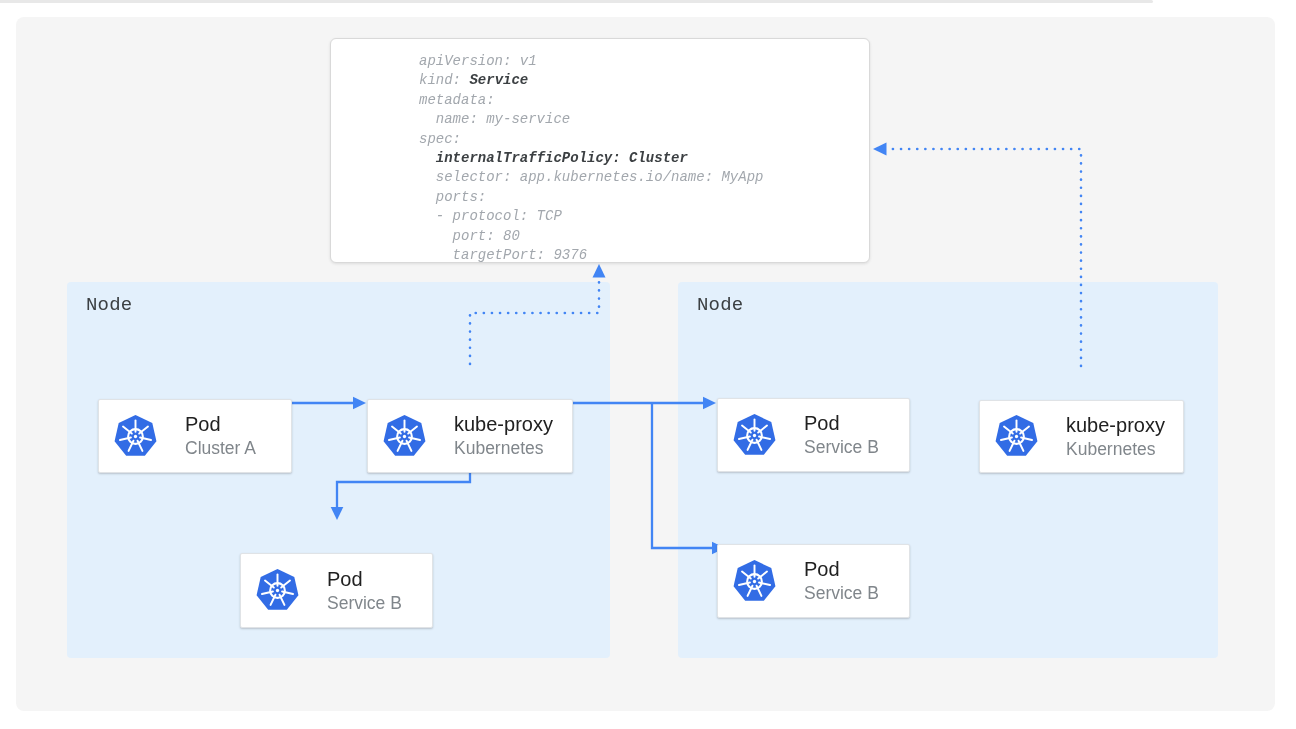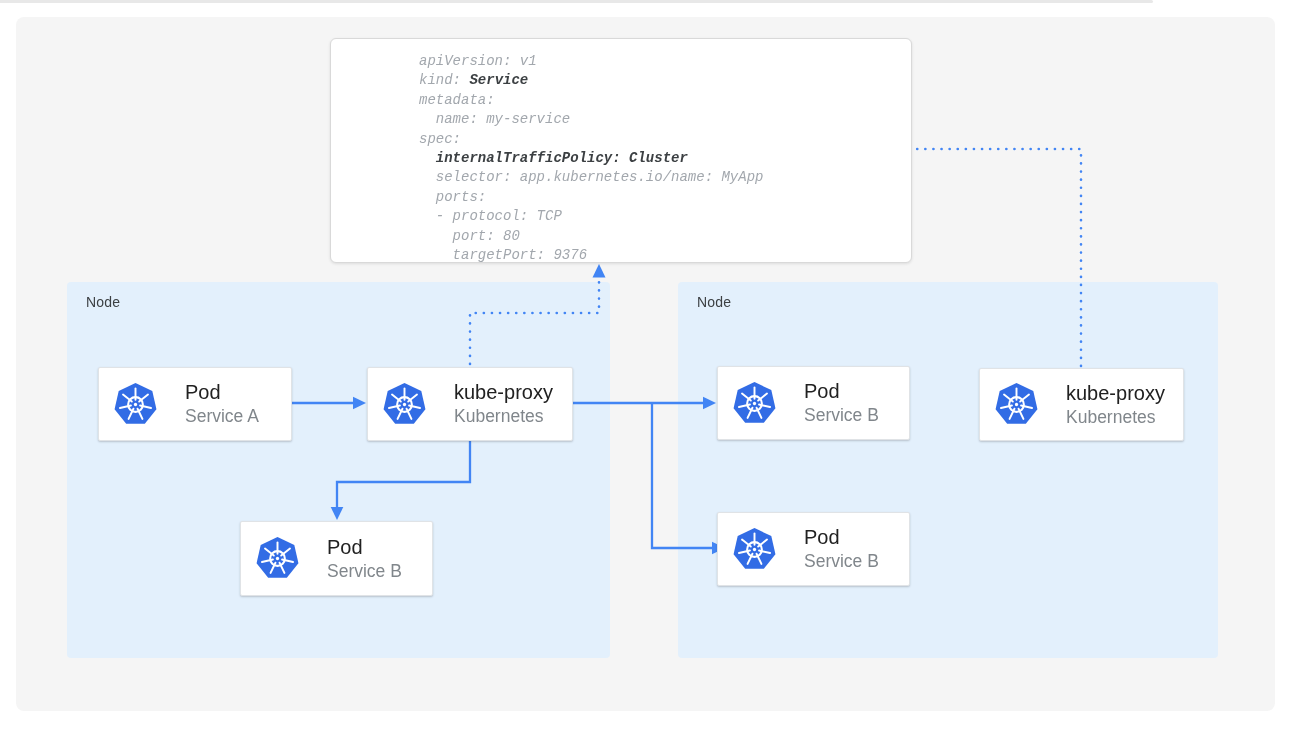--- a/index.html
+++ b/index.html
@@ -16,45 +16,45 @@
   *{box-sizing:border-box;}
   html,body{margin:0;padding:0;background:#ffffff;}
   body{font-family:"Liberation Sans", sans-serif;}
   #stage{position:relative;width:1296px;height:729px;background:#ffffff;overflow:hidden;}
 
   .top-hairline{position:absolute;left:0;top:0;width:1153px;height:3px;background:#e8e8e8;border-radius:0 2px 2px 0;}
 
   .panel{position:absolute;left:16px;top:17px;width:1259px;height:694px;background:var(--panel);border-radius:8px;}
 
   .yaml-card{
-    position:absolute;left:330px;top:38px;width:582px;height:225px;
+    position:absolute;left:330px;top:38px;width:540px;height:225px;
     background:#ffffff;border:1px solid #d9d9d9;border-radius:6px;
     box-shadow:0 1px 3px rgba(0,0,0,0.10);
   }
   .yaml-code{
     position:absolute;left:88px;top:13px;right:8px;
     font-family:"Liberation Mono", monospace;
     font-style:italic;font-size:14px;line-height:19.4px;
     color:var(--yaml-gray);white-space:pre;
   }
   .yaml-code .code-line{height:19.4px;}
   .yaml-code .seg-bold{font-weight:bold;color:var(--yaml-dark);text-align:center;}
 
   .node-box{position:absolute;background:var(--node-fill);border-radius:4px;}
   .node-box .node-label{
     position:absolute;left:19px;top:12px;
-    font-size:14px;color:var(--node-label);letter-spacing:0.2px;
+    font-size:19px;color:var(--node-label);letter-spacing:0.2px;font-family:Liberation Mono, monospace;
   }
   #node-left{left:67px;top:282px;width:543px;height:376px;}
   #node-right{left:678px;top:282px;width:540px;height:376px;}
 
   .k-card{
     position:absolute;background:#ffffff;border:1px solid #e0e3e6;border-radius:2px;
     box-shadow:0 1px 2px rgba(60,64,67,0.25);
-    display:flex;align-items:center;padding-left:14px;
+    display:flex;align-items:center;padding-left:14px;margin-top:32px;
   }
   .k-card .logo{width:45px;height:45px;flex:0 0 45px;}
   .k-card .txt{margin-left:27px;display:flex;flex-direction:column;justify-content:center;}
   .k-card .title{font-size:20px;line-height:25px;color:var(--title);}
   .k-card .subtitle{font-size:17.5px;line-height:23px;color:var(--subtitle);}
 
   #card-pod-a          {left:98px; top:367px;width:194px;height:74px;}
   #card-kube-proxy-left{left:367px;top:367px;width:206px;height:74px;}
   #card-pod-b-left     {left:240px;top:521px;width:193px;height:75px;}
   #card-pod-b-r-top    {left:717px;top:366px;width:193px;height:74px;}
@@ -127,21 +127,21 @@
           <line x1="25.60" y1="19.13" x2="34.20" y2="12.27" stroke="#fff" stroke-width="1.9" stroke-linecap="round"></line>
           <line x1="26.48" y1="23.02" x2="37.21" y2="25.47" stroke="#fff" stroke-width="1.9" stroke-linecap="round"></line>
           <line x1="24.00" y1="26.14" x2="28.77" y2="36.06" stroke="#fff" stroke-width="1.9" stroke-linecap="round"></line>
           <line x1="20.00" y1="26.14" x2="15.23" y2="36.06" stroke="#fff" stroke-width="1.9" stroke-linecap="round"></line>
           <line x1="17.52" y1="23.02" x2="6.79" y2="25.47" stroke="#fff" stroke-width="1.9" stroke-linecap="round"></line>
           <line x1="18.40" y1="19.13" x2="9.80" y2="12.27" stroke="#fff" stroke-width="1.9" stroke-linecap="round"></line>
           <circle cx="22" cy="22" r="1.6" fill="#fff"></circle>
         </svg></span>
     <span class="txt">
       <span class="title">Pod</span>
-      <span class="subtitle">Service A</span>
+      <span class="subtitle">Cluster A</span>
     </span>
   </div>
 
   <div class="k-card" id="card-kube-proxy-left">
     <span class="logo"><svg viewBox="0 0 44 44" width="45" height="45" aria-hidden="true">
           <polygon points="22.00,1.00 38.42,8.91 42.47,26.67 31.11,40.92 12.89,40.92 1.53,26.67 5.58,8.91" fill="var(--k8s-blue)"></polygon>
           <circle cx="22" cy="22" r="7.2" fill="none" stroke="#fff" stroke-width="2"></circle>
           <line x1="22.00" y1="17.40" x2="22.00" y2="6.40" stroke="#fff" stroke-width="1.9" stroke-linecap="round"></line>
           <line x1="25.60" y1="19.13" x2="34.20" y2="12.27" stroke="#fff" stroke-width="1.9" stroke-linecap="round"></line>
           <line x1="26.48" y1="23.02" x2="37.21" y2="25.47" stroke="#fff" stroke-width="1.9" stroke-linecap="round"></line>

